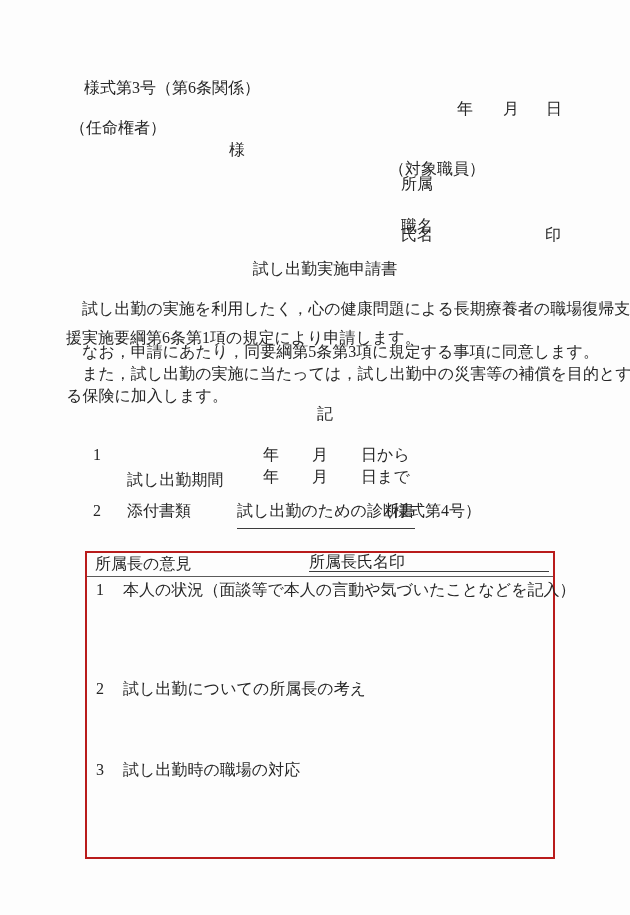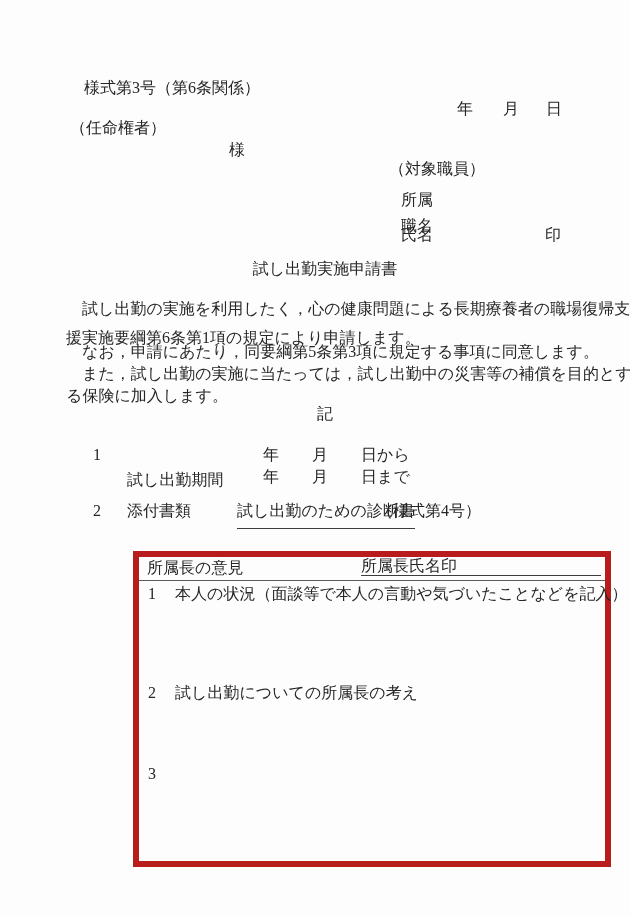--- a/index.html
+++ b/index.html
@@ -31,23 +31,22 @@
     border-bottom: 1px solid #3c3c3c;
     padding-bottom: 10px;
   }
   
   .opinion-table {
     position: absolute;
     left: 85px;
     top: 551px;
     width: 466px;
     height: 304px;
-    border: 6px solid #b91c1c;
+    border: 2px solid #b91c1c;
     background: #fdfdfd;
-    margin-left: 48px;
   }
   .ot-header {
     position: absolute;
     left: 0; top: 0;
     width: 100%;
     height: 23px;
     border-bottom: 1px solid #5a5a5a;
   }
   .ot-opinion-label {
     position: absolute;
@@ -86,21 +85,21 @@
   <div class="abs" style="left:84px; top:80px">様式第3号（第6条関係）</div>
 
   <span class="abs" style="left:457px; top:101px">年</span>
   <span class="abs" style="left:503px; top:101px">月</span>
   <span class="abs" style="left:546px; top:101px">日</span>
 
   <div class="abs" style="left:70px; top:120px">（任命権者）</div>
   <div class="abs" style="left:229px; top:142px">様</div>
 
   <div class="abs" style="left:389px; top:161px">（対象職員）</div>
-  <div class="abs" style="left:401px; top:192px">所属</div>
+  <div class="abs" style="left:401px; top:176px">所属</div>
   <div class="abs" style="left:401px; top:218px">職名</div>
   <div class="abs" style="left:401px; top:227px">氏名</div>
   <div class="abs" style="left:545px; top:227px">印</div>
 
   <div class="abs center" style="top:261px">試し出勤実施申請書</div>
 
   <div>
     <div class="abs" style="left:66px; top:301px">　試し出勤の実施を利用したく，心の健康問題による長期療養者の職場復帰支</div>
     <div class="abs" style="left:66px; top:330px">援実施要綱第6条第1項の規定により申請します。</div>
     <div class="abs" style="left:66px; top:344px">　なお，申請にあたり，同要綱第5条第3項に規定する事項に同意します。</div>
@@ -140,16 +139,17 @@
     <div class="ot-item" style="top:29px">
       <span class="no">1</span>
       <span>本人の状況（面談等で本人の言動や気づいたことなどを記入）</span>
     </div>
     <div class="ot-item" style="top:128px">
       <span class="no">2</span>
       <span>試し出勤についての所属長の考え</span>
     </div>
     <div class="ot-item" style="top:209px">
       <span class="no">3</span>
+      <span>試し出勤時の職場の対応</span>
     </div>
   </div>
 
 </div>
 
 </body></html>

